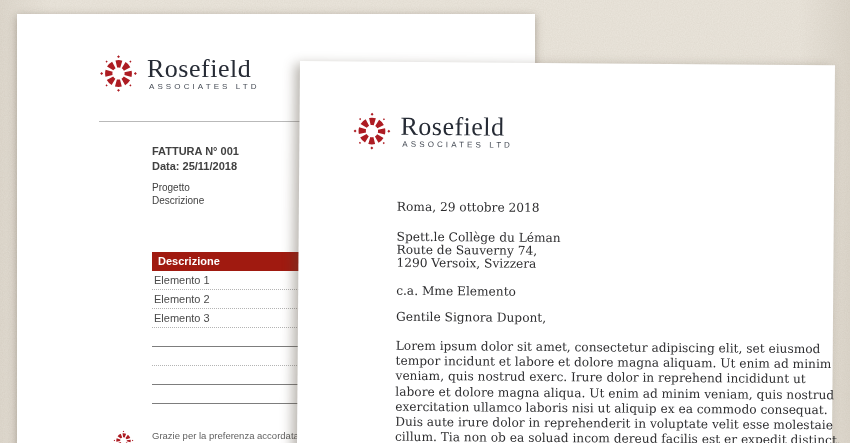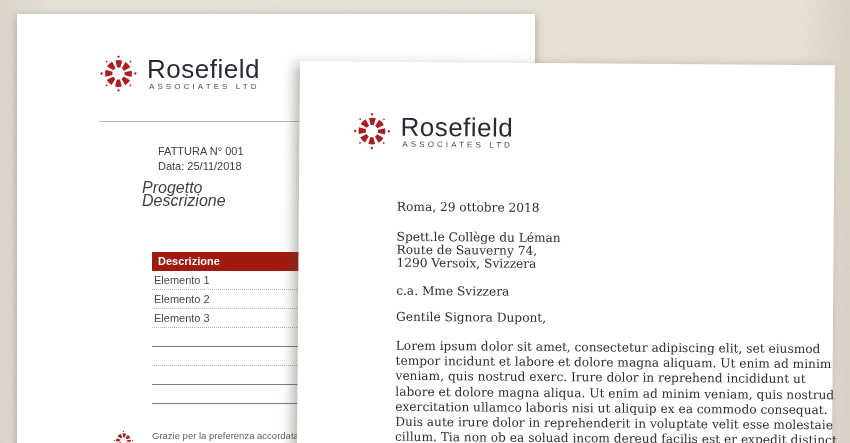--- a/index.html
+++ b/index.html
@@ -15,29 +15,29 @@
   .doc-front{left:300px;top:61px;width:535px;height:520px;z-index:2;
     transform:rotate(0.45deg);transform-origin:top left;
     box-shadow:-5px 3px 12px rgba(80,70,55,0.40);}
 
   
   .brand{position:absolute;display:flex;align-items:center;}
   .doc-back .brand{left:82px;top:40px;}
   .doc-front .brand{left:53px;top:50px;}
   .logo-icon{width:39px;height:39px;flex:0 0 auto;}
   .brand-text{margin-left:9px;}
-  .brand-name{font-family:Liberation Sans, sans-serif;font-size:26px;line-height:26px;color:#262b35;letter-spacing:0.5px;}
+  .brand-name{font-family:Liberation Serif, serif;font-size:26px;line-height:26px;color:#262b35;letter-spacing:0.5px;}
   .brand-tagline{font-size:8px;letter-spacing:3.1px;color:#454b55;margin-top:0;margin-left:2px;}
 
   .rule{position:absolute;left:82px;right:0;top:107px;height:1px;background:#b9b9b9;}
 
   
   .inv-text{color:#414141;font-size:11px;line-height:15px;}
-  .inv-meta1{position:absolute;left:141px;top:130px;}
-  .inv-meta2{position:absolute;left:125px;top:168px;line-height:12px;font-size:16px;font-style:italic;}
+  .inv-meta1{position:absolute;left:135px;top:130px;font-weight:bold;}
+  .inv-meta2{position:absolute;left:135px;top:168px;line-height:12px;font-size:10px;}
   .inv-meta2 div{margin-bottom:1px;}
 
   .inv-table{position:absolute;left:135px;right:0;top:238px;}
   .thead{height:19px;background:#a01a10;color:#ffffff;font-weight:bold;font-size:11px;
     line-height:19px;padding-left:6px;}
   .trow{height:18px;font-size:11px;color:#4a4a4a;line-height:18px;padding-left:2px;}
   .trow.dotted{border-bottom:1px dotted #b4b4b4;}
   .trow.solid{border-bottom:1px solid #7d7d7d;}
 
   .inv-footer{position:absolute;left:96px;top:413px;display:flex;align-items:flex-start;}
@@ -145,20 +145,20 @@
     </div>
 
     <div class="letter letter-date">Roma, 29 ottobre 2018</div>
 
     <div class="letter letter-recipient">
       <div>Spett.le Collège du Léman</div>
       <div>Route de Sauverny 74,</div>
       <div>1290 Versoix, Svizzera</div>
     </div>
 
-    <div class="letter letter-attention">c.a. Mme Svizzera</div>
+    <div class="letter letter-attention">c.a. Mme Elemento</div>
 
     <div class="letter letter-salutation">Gentile Signora Dupont,</div>
 
     <div class="letter letter-body">Lorem ipsum dolor sit amet, consectetur adipiscing elit, set eiusmod tempor incidunt et labore et dolore magna aliquam. Ut enim ad minim veniam, quis nostrud exerc. Irure dolor in reprehend incididunt ut labore et dolore magna aliqua. Ut enim ad minim veniam, quis nostrud exercitation ullamco laboris nisi ut aliquip ex ea commodo consequat. Duis aute irure dolor in reprehenderit in voluptate velit esse molestaie cillum. Tia non ob ea soluad incom dereud facilis est er expedit distinct. Nam liber te conscient to factor tum poen legum odioque civiuda et tam. Neque pecun modut est neque nonor.</div>
   </div>
 
 </div>
 
 </body></html>

